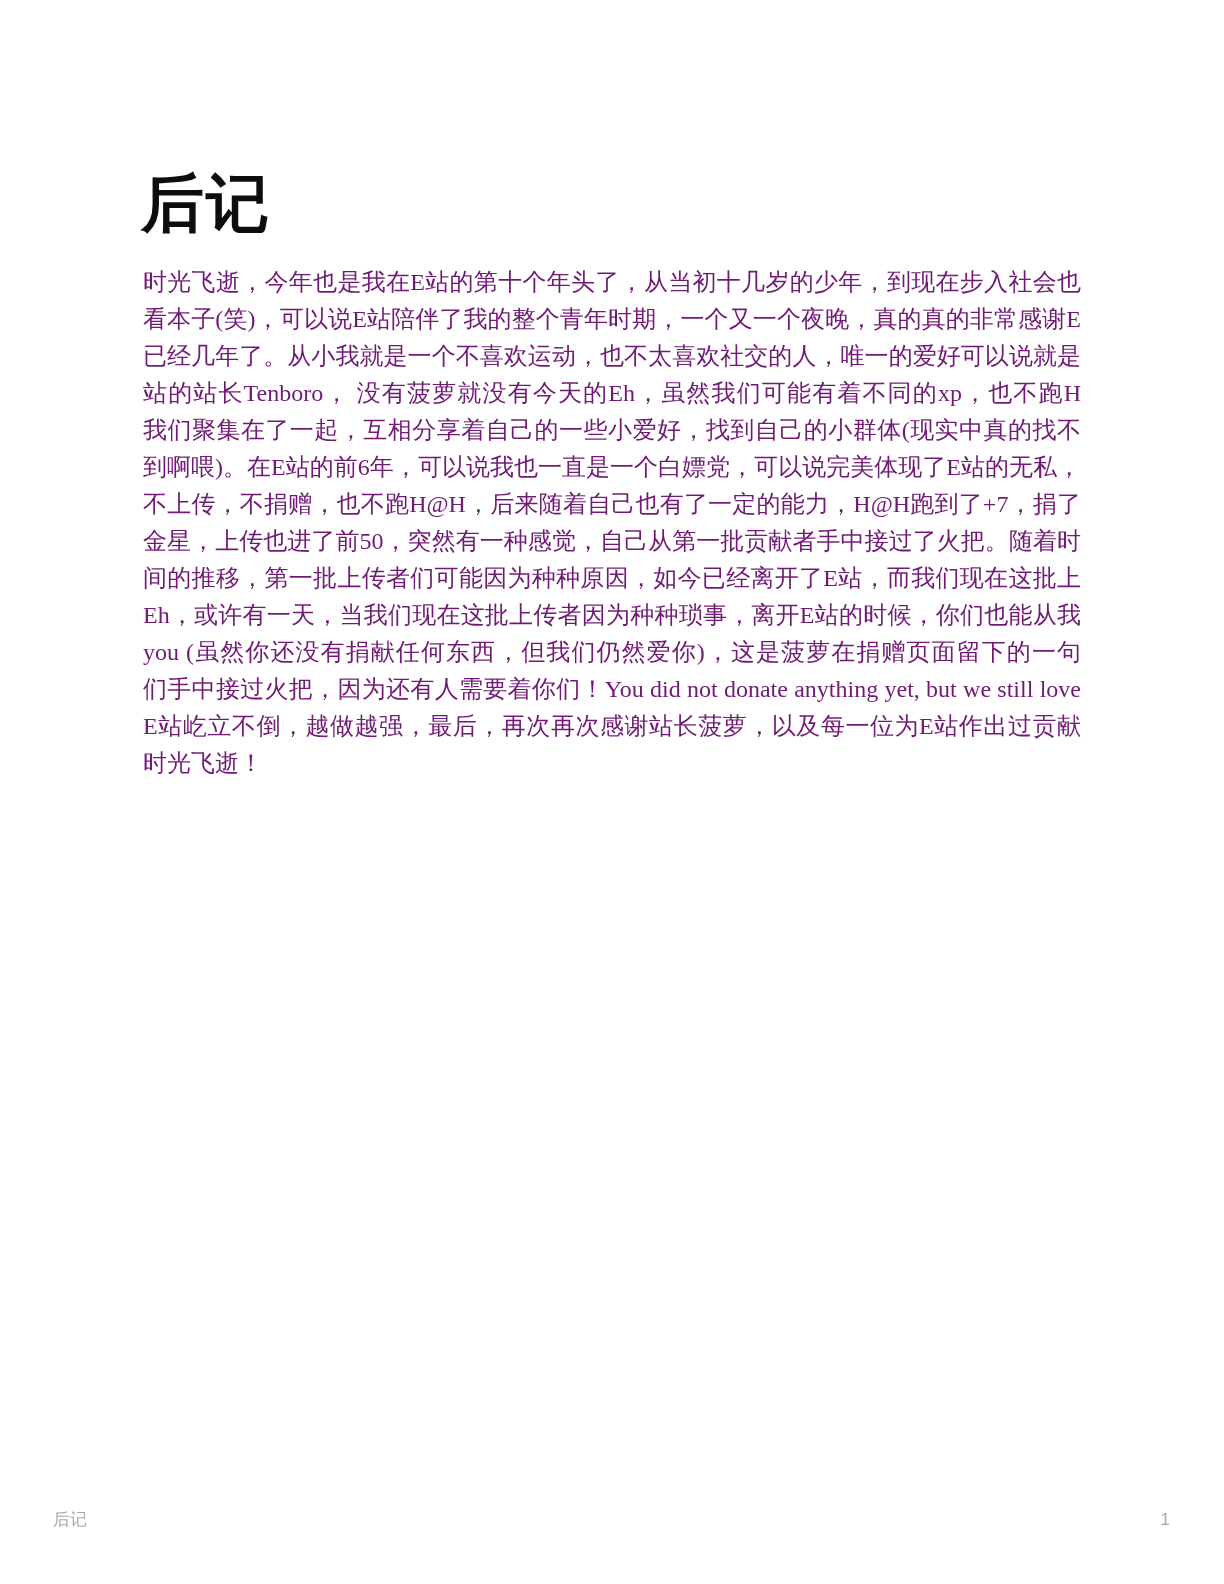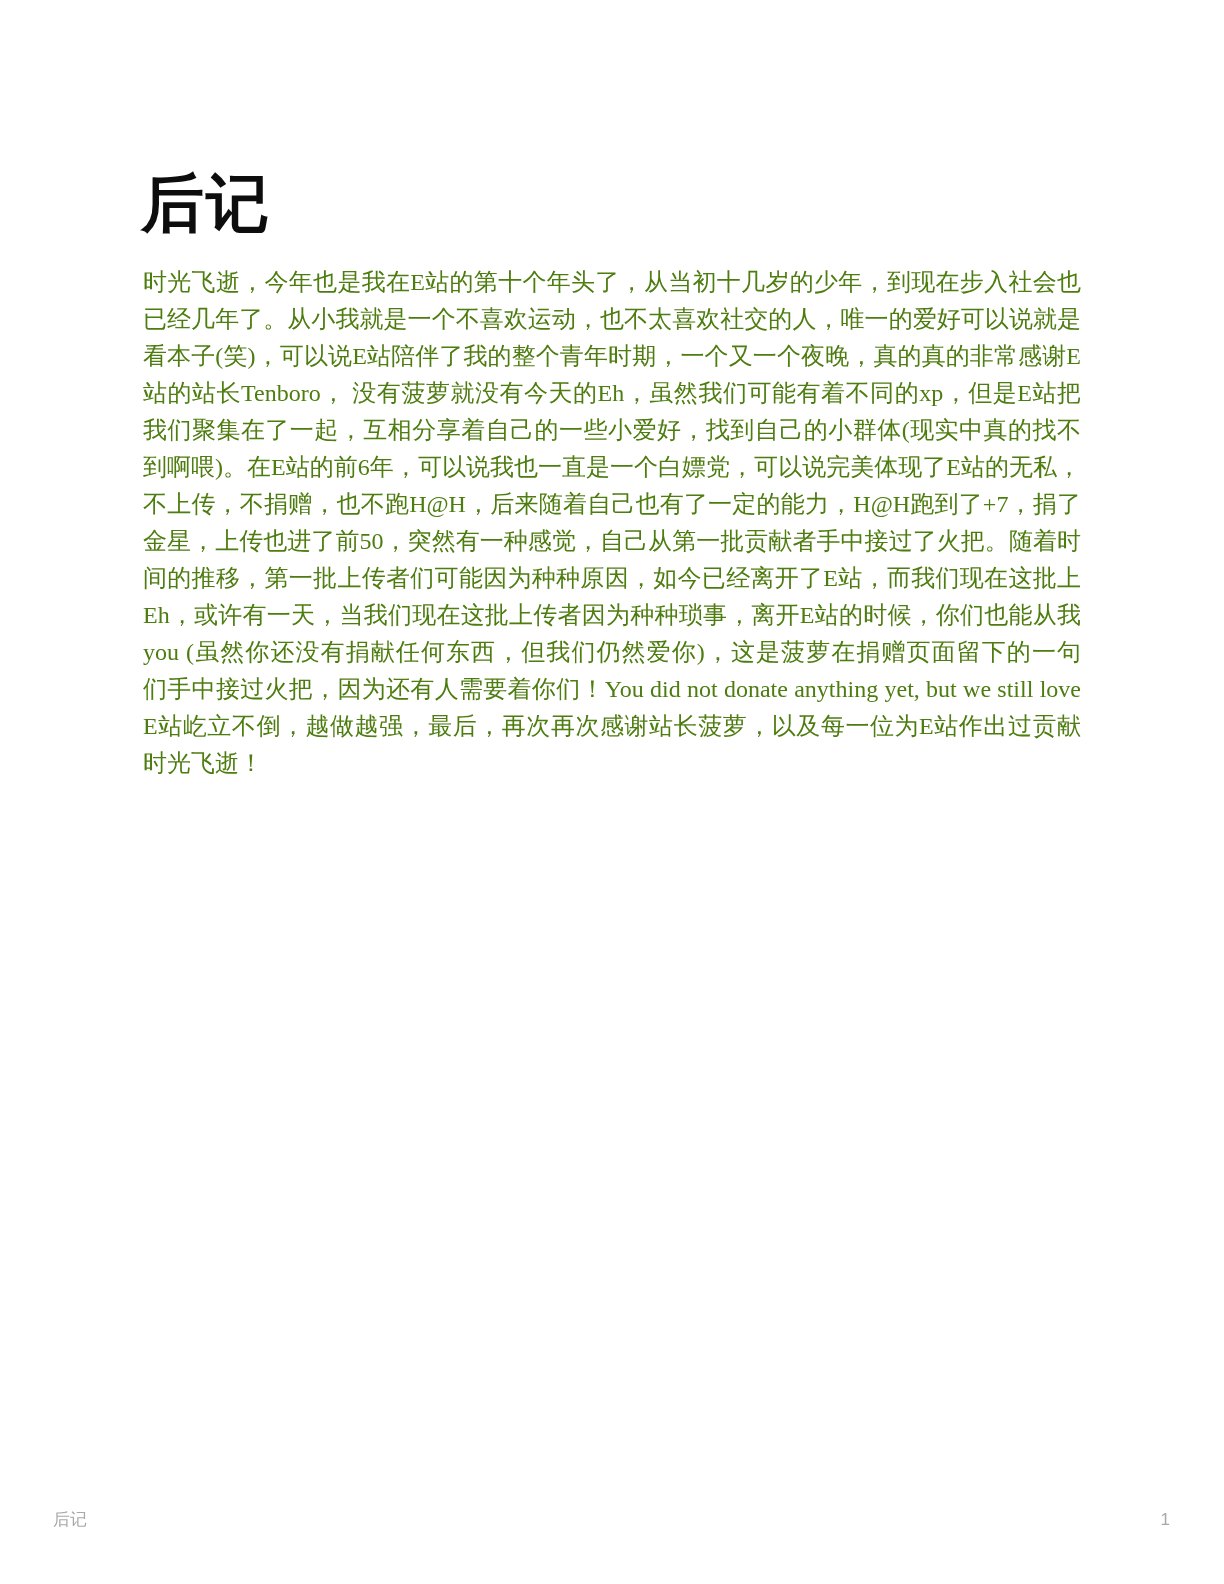--- a/index.html
+++ b/index.html
@@ -33,21 +33,21 @@
     width: 938px;
     color: #1a1a1a;
   }
   .body-line {
     height: 37px;
     line-height: 37px;
     font-size: 24px;
     text-align: justify;
     text-align-last: justify;
     text-justify: inter-character;
-    color: #4d7c0f;
+    color: #701a75;
   }
   .body-line.last-line {
     text-align-last: left;
   }
   .page-footer {
     position: absolute;
     left: 0;
     top: 1506px;
     width: 1224px;
     height: 28px;
@@ -70,23 +70,23 @@
 </style>
 </head>
 <body>
 
 <div class="page">
 
   <h1 class="doc-title">后记</h1>
 
   <div class="doc-body">
     <div class="body-line">时光飞逝，今年也是我在E站的第十个年头了，从当初十几岁的少年，到现在步入社会也</div>
+    <div class="body-line">看本子(笑)，可以说E站陪伴了我的整个青年时期，一个又一个夜晚，真的真的非常感谢E</div>
     <div class="body-line">已经几年了。从小我就是一个不喜欢运动，也不太喜欢社交的人，唯一的爱好可以说就是</div>
-    <div class="body-line">看本子(笑)，可以说E站陪伴了我的整个青年时期，一个又一个夜晚，真的真的非常感谢E</div>
-    <div class="body-line">站的站长Tenboro， 没有菠萝就没有今天的Eh，虽然我们可能有着不同的xp，但是E站把</div>
+    <div class="body-line">站的站长Tenboro， 没有菠萝就没有今天的Eh，虽然我们可能有着不同的xp，也不跑H</div>
     <div class="body-line">我们聚集在了一起，互相分享着自己的一些小爱好，找到自己的小群体(现实中真的找不</div>
     <div class="body-line">到啊喂)。在E站的前6年，可以说我也一直是一个白嫖党，可以说完美体现了E站的无私，</div>
     <div class="body-line">不上传，不捐赠，也不跑H@H，后来随着自己也有了一定的能力，H@H跑到了+7，捐了</div>
     <div class="body-line">金星，上传也进了前50，突然有一种感觉，自己从第一批贡献者手中接过了火把。随着时</div>
     <div class="body-line">间的推移，第一批上传者们可能因为种种原因，如今已经离开了E站，而我们现在这批上</div>
     <div class="body-line">Eh，或许有一天，当我们现在这批上传者因为种种琐事，离开E站的时候，你们也能从我</div>
     <div class="body-line">you (虽然你还没有捐献任何东西，但我们仍然爱你)，这是菠萝在捐赠页面留下的一句</div>
     <div class="body-line">们手中接过火把，因为还有人需要着你们！You did not donate anything yet, but we still love</div>
     <div class="body-line">E站屹立不倒，越做越强，最后，再次再次感谢站长菠萝，以及每一位为E站作出过贡献</div>
     <div class="body-line last-line">时光飞逝！</div>

